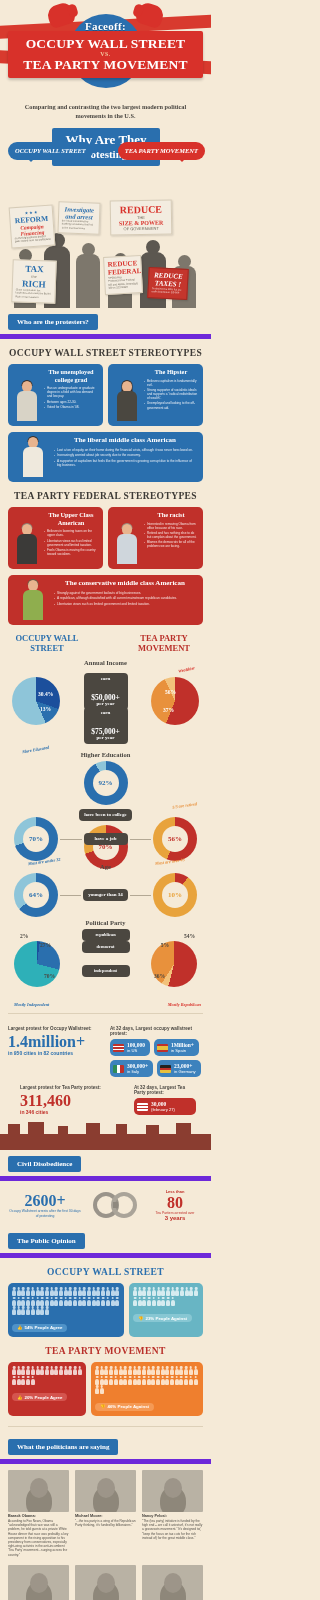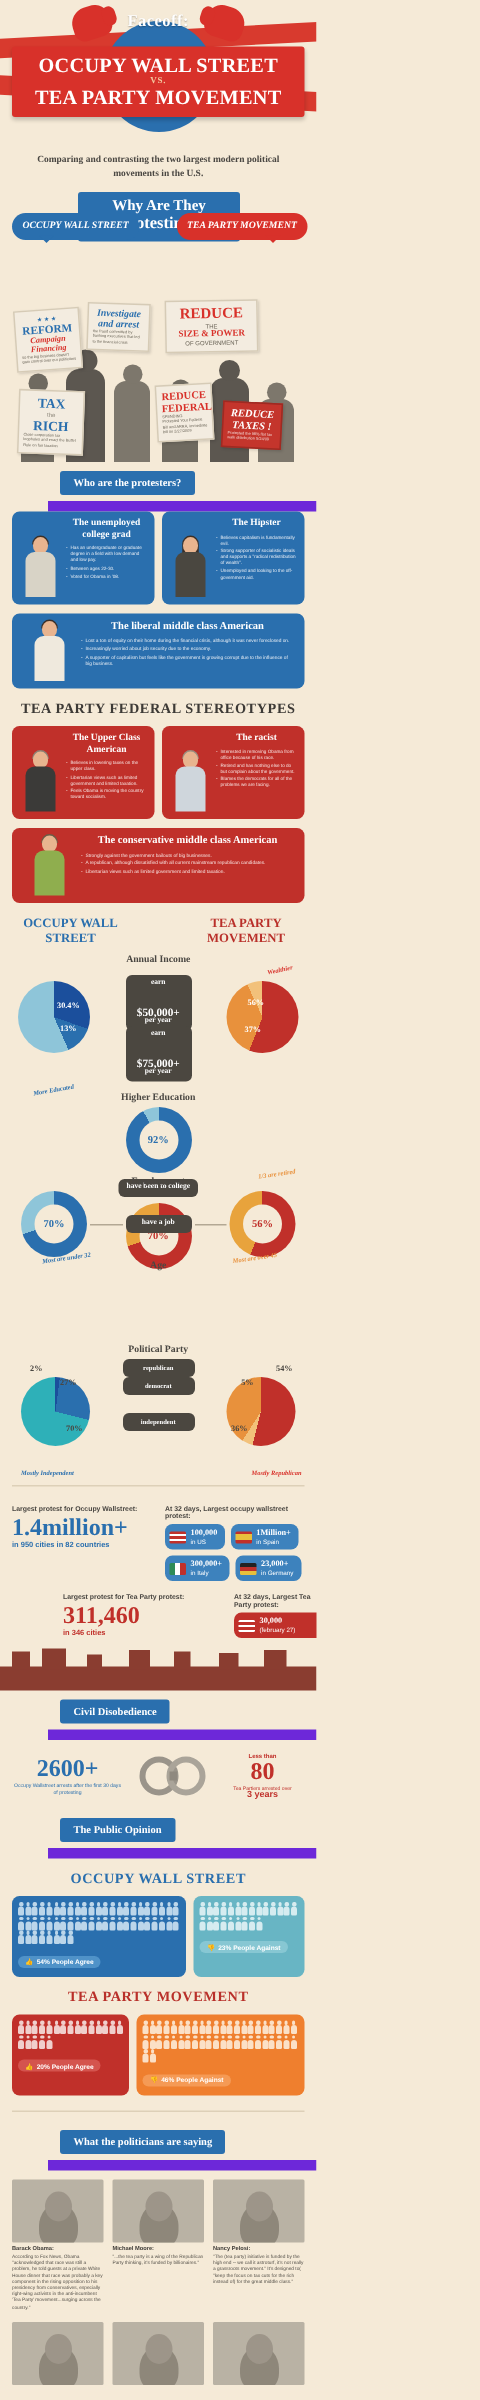--- a/index.html
+++ b/index.html
@@ -19,21 +19,21 @@
     position:absolute; left:50%; top:14px; transform:translateX(-50%);
     width:74px; height:74px; border-radius:50%; background:#2a6fae;
   }
   .glove { position:absolute; width:26px; height:22px; background:#d8312a; border-radius:11px 11px 7px 7px; }
   .glove:after { content:""; position:absolute; width:9px; height:13px; background:#d8312a; border-radius:5px; top:4px; }
   .glove.left { left:48px; top:4px; transform:rotate(-18deg); }
   .glove.left:after { right:-4px; }
   .glove.right { right:48px; top:4px; transform:rotate(18deg); }
   .glove.right:after { left:-4px; }
   .faceoff {
-    position:absolute; top:8px; width:100%; text-align:center;
+    position:absolute; top:20px; width:100%; text-align:center;
     font-family:"Liberation Serif", serif; font-weight:bold;
     font-size:11px; color:#fff; letter-spacing:.3px;
     text-shadow:0 1px 1px rgba(0,0,0,.3);
   }
   .banner {
     position:absolute; top:31px; left:8px; right:8px; background:#d8312a;
     padding:5px 2px 6px; text-align:center; border-radius:2px;
     box-shadow:0 2px 3px rgba(0,0,0,.2);
   }
   .banner .t1, .banner .t2 {
@@ -46,21 +46,21 @@
     text-align:center; font-family:"Liberation Serif", serif; font-weight:bold;
     font-size:6.3px; line-height:9px; color:#4a4742; padding:6px 22px 8px;
   }
 
   
   .why-wrap { position:relative; height:180px; background:#f5ead7; }
   .why-box {
     position:absolute; left:52px; top:0; width:108px; background:#2a6fae;
     color:#fff; text-align:center; padding:4px 2px 6px; border-radius:2px;
   }
-  .why-box .l1 { font-family:"Liberation Serif",serif; font-weight:bold; font-size:10px; }
+  .why-box .l1 { font-family:"Liberation Serif",serif; font-weight:bold; font-size:13px; }
   .why-box .l2 { font-family:"Liberation Serif",serif; font-weight:bold; font-size:11px; }
   .bubble {
     position:absolute; padding:5px 7px; border-radius:9px; color:#fff;
     font-family:"Liberation Serif", serif; font-weight:bold; font-size:6.5px;
     line-height:8px; text-align:center; font-style:italic;
   }
   .bubble.ows { left:8px; top:14px; background:#2a6fae; }
   .bubble.ows:after{ content:""; position:absolute; bottom:-7px; left:18px;
     border:5px solid transparent; border-top-color:#2a6fae; }
   .bubble.tea { right:6px; top:14px; background:#d8312a; }
@@ -99,21 +99,21 @@
 
   .person { position:absolute; bottom:0; background:#6f6a60; }
   .person .head { position:absolute; border-radius:50%; background:#6f6a60; }
 
   
   .sec-tab {
     display:inline-block; background:#2a6fae; color:#fff;
     font-family:"Liberation Serif",serif; font-weight:bold; font-size:7px;
     padding:4px 9px; border-radius:2px; margin:6px 0 0 8px;
   }
-  .sec-tab-wrap { border-bottom:7px solid #6d28d9; padding-bottom:4px;margin-left:32px; }
+  .sec-tab-wrap { border-bottom:5px solid #6d28d9; padding-bottom:4px; }
   .sec-title {
     text-align:center; font-family:"Liberation Serif",serif; font-weight:bold;
     font-size:9.5px; letter-spacing:.4px; color:#3d3a36; padding:9px 0 6px;
   }
   .sec-title.blue { color:#2a6fae; }
   .sec-title.red  { color:#b9302a; }
 
   
   .cards { display:flex; gap:5px; padding:0 8px; }
   .card { flex:1; border-radius:5px; padding:4px 5px 5px; position:relative;
@@ -291,20 +291,21 @@
         <span class="big">REDUCE TAXES !</span>
         <span class="sm">Protested the 98% flat tax walk distribution 5/24/09</span>
       </div>
     </div>
   </div>
 
   <div class="sec-tab-wrap">
     <div class="sec-tab">Who are the protesters?</div>
   </div>
 
+  <div class="sec-title">OCCUPY WALL STREET STEREOTYPES</div>
   <div class="cards">
     <div class="card blue">
       <div class="fig">
         <div class="av">
             <div class="hair"></div>
             <div class="h"></div>
             <div class="b" style="background:#d8d3c6;"></div>
           </div>
       </div>
       <div class="body">
@@ -480,20 +481,35 @@
             <span style="color:#c0302a;">56%</span>
           </div>
       </div>
     </div>
   </div>
 
   <div class="metric" style="height:56px;">
     <div class="mt">Age</div>
     <div class="note blue" style="left:28px;top:0px;transform:rotate(-8deg);">Most are under 32</div>
     <div class="note org" style="right:26px;top:0px;transform:rotate(-8deg);">Most are over 45</div>
+    <div class="row" style="padding:0 14px;">
+      <div class="donut" style="background:conic-gradient(#2a6fae 0 64%, #8ec5d9 64% 100%);">
+        <div class="hole">
+            <span style="color:#2a6fae;">64%</span>
+          </div>
+      </div>
+      <div class="connector"></div>
+      <div class="pill">younger than 34</div>
+      <div class="connector"></div>
+      <div class="donut" style="background:conic-gradient(#c0302a 0 10%, #e8a33c 10% 100%);">
+        <div class="hole">
+            <span style="color:#e8a33c;">10%</span>
+          </div>
+      </div>
+    </div>
   </div>
 
   <div class="metric" style="height:92px;">
     <div class="mt">Political Party</div>
 
     <div class="pill" style="position:absolute;left:50%;transform:translateX(-50%);top:14px;min-width:48px;font-size:4.4px;">republican</div>
     <div class="pill" style="position:absolute;left:50%;transform:translateX(-50%);top:26px;min-width:48px;font-size:4.4px;">democrat</div>
     <div class="pill" style="position:absolute;left:50%;transform:translateX(-50%);top:50px;min-width:48px;font-size:4.4px;">independent</div>
 
     <div class="pie" style="position:absolute;left:14px;top:26px;width:46px;height:46px;flex:none;background:conic-gradient(#1b4f9c 0 2%, #2a6fae 2% 29%, #2eb0b8 29% 100%);"></div>
@@ -549,21 +565,21 @@
           <div class="flag" style="background:linear-gradient(#222 0 33%,#c0302a 33% 66%,#e8c03c 66% 100%);"></div>
           <div>
               <div class="n">23,000+</div>
               <div class="c">in Germany</div>
             </div>
         </div>
       </div>
     </div>
   </div>
 
-  <div style="display:flex;padding:8px 0 0;gap:18px;position:relative;margin-left:42px;">
+  <div style="display:flex;padding:8px 20px 0;gap:18px;position:relative;">
     <div style="flex:0 0 96px;">
       <div class="stat-cap">Largest protest for Tea Party protest:</div>
       <div class="stat-big red">311,460</div>
       <div class="stat-lbl" style="color:#c0302a;">in 346 cities</div>
     </div>
     <div style="flex:1;">
       <div class="stat-cap">At 32 days, Largest Tea Party protest:</div>
       <div class="flagchip r" style="margin-top:3px;width:62px;">
         <div class="flag" style="background:linear-gradient(#fff 0 20%,#c0302a 20% 40%,#fff 40% 60%,#c0302a 60% 80%,#fff 80% 100%);"></div>
         <div>

